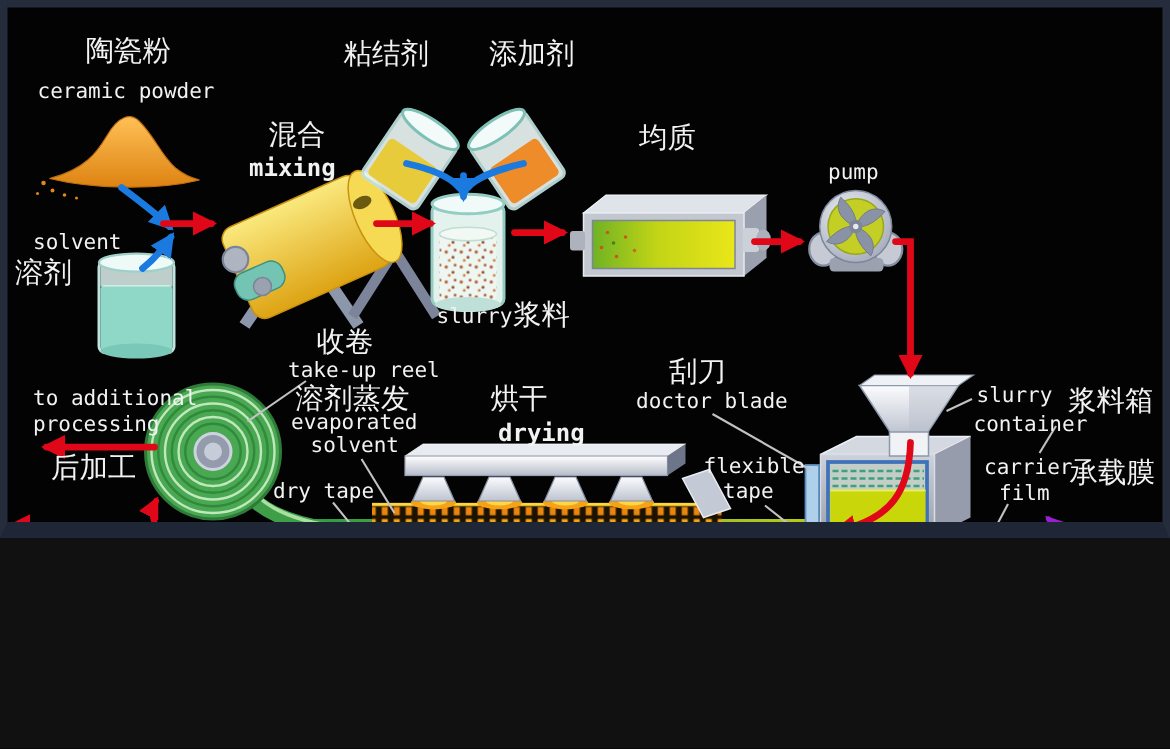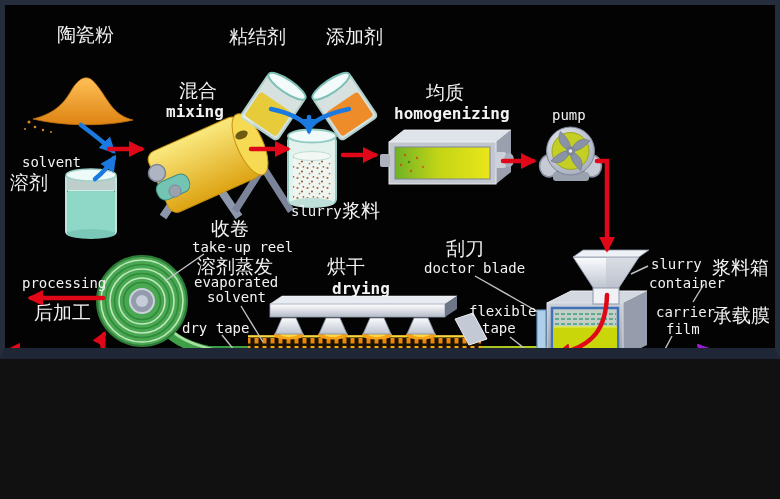--- a/index.html
+++ b/index.html
@@ -405,47 +405,48 @@
   <circle cx="522" cy="460" r="1.9" fill="#2c2c2c"></circle>
         <circle cx="531" cy="460" r="1.9" fill="#2c2c2c"></circle>
   <ellipse cx="544" cy="471" rx="10.5" ry="9" fill="#9a9a9a"></ellipse>
   <polygon points="551,478 555,485 546,480" fill="#9a9a9a"></polygon>
   <circle cx="540" cy="469" r="1.5" fill="#2c2c2c"></circle>
         <circle cx="547" cy="469" r="1.5" fill="#2c2c2c"></circle>
 </g>
 </svg>
 
 <div class="lbl zh" id="l-ceramic-zh">陶瓷粉</div>
+<div class="lbl en" id="l-ceramic-en">ceramic powder</div>
 <div class="lbl en" id="l-solvent-en">solvent</div>
 <div class="lbl zh" id="l-solvent-zh">溶剂</div>
 <div class="lbl zh" id="l-mixing-zh">混合</div>
 <div class="lbl enb" id="l-mixing-en">mixing</div>
 <div class="lbl zh" id="l-binder-zh">粘结剂</div>
 <div class="lbl zh" id="l-additives-zh">添加剂</div>
 <div class="lbl en" id="l-slurry-en">slurry</div>
 <div class="lbl zh" id="l-slurry-zh">浆料</div>
 <div class="lbl zh" id="l-homog-zh">均质</div>
-<div class="lbl enb" id="l-homog-en">homogenizing</div>
 <div class="lbl en" id="l-pump">pump</div>
 <div class="lbl zh" id="l-takeup-zh">收卷</div>
 <div class="lbl en" id="l-takeup-en">take-up reel</div>
 <div class="lbl zh" id="l-evap-zh">溶剂蒸发</div>
 <div class="lbl en" id="l-evap-en1">evaporated</div>
 <div class="lbl en" id="l-evap-en2">solvent</div>
 <div class="lbl en" id="l-drytape">dry tape</div>
 <div class="lbl zh" id="l-drying-zh">烘干</div>
 <div class="lbl enb" id="l-drying-en">drying</div>
 <div class="lbl zh" id="l-blade-zh">刮刀</div>
 <div class="lbl en" id="l-blade-en">doctor blade</div>
 <div class="lbl en" id="l-flex1">flexible</div>
 <div class="lbl en" id="l-flex2">tape</div>
 <div class="lbl en" id="l-cont1">slurry</div>
 <div class="lbl en" id="l-cont2">container</div>
 <div class="lbl zh" id="l-cont-zh">浆料箱</div>
 <div class="lbl en" id="l-carr1">carrier</div>
 <div class="lbl en" id="l-carr2">film</div>
 <div class="lbl zh" id="l-carr-zh">承载膜</div>
+<div class="lbl en" id="l-add1">to additional</div>
 <div class="lbl en" id="l-add2">processing</div>
 <div class="lbl zh" id="l-add-zh">后加工</div>
 <div class="lbl en" id="l-peel-en">peeling</div>
 <div class="lbl zhs dark" id="l-table-zh">基带</div>
 
 </div>
 
 </body></html>

